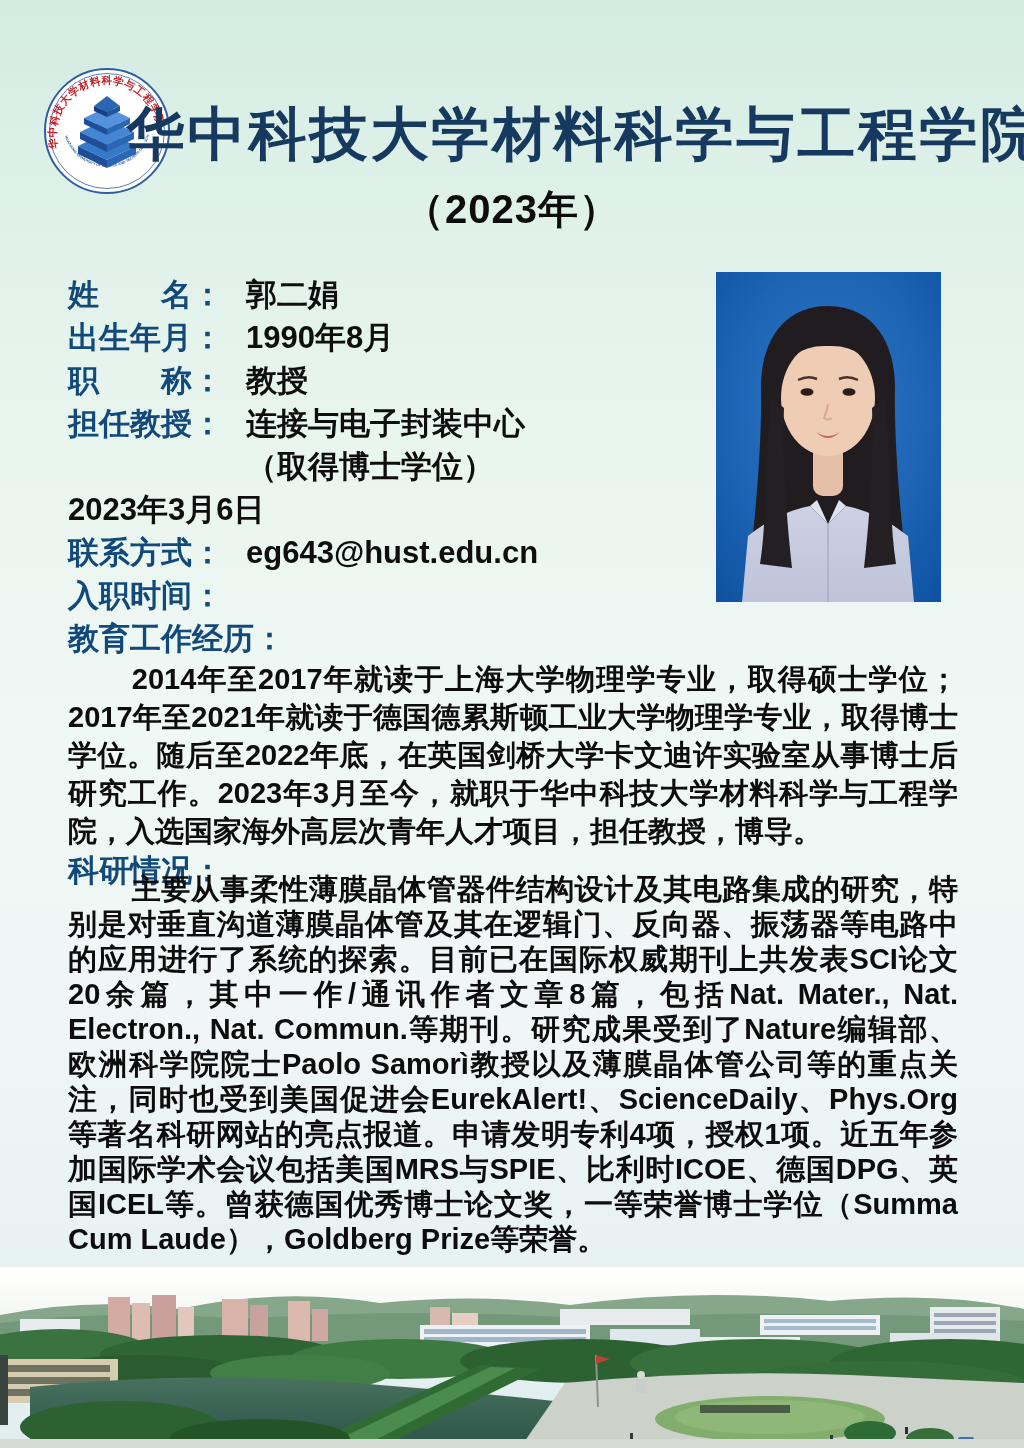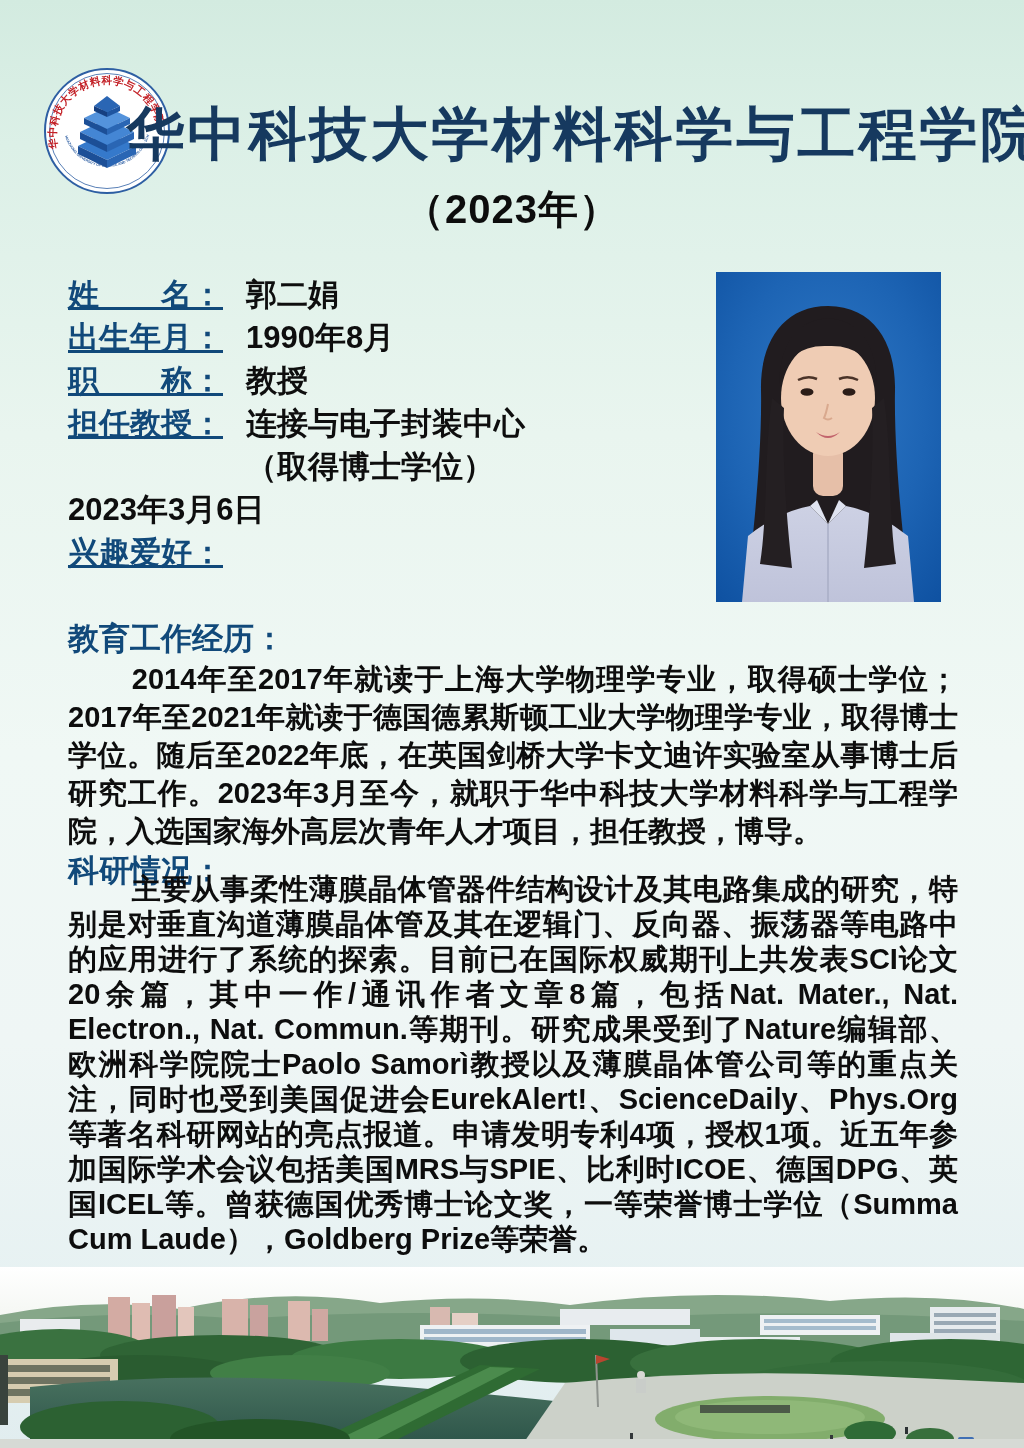--- a/index.html
+++ b/index.html
@@ -23,21 +23,21 @@
     color:#16395f;white-space:nowrap;
   }
   .subtitle{
     position:absolute;left:0;right:0;top:184px;height:50px;
     display:flex;align-items:center;justify-content:center;
     font-size:40px;font-weight:bold;color:#0d0d0d;letter-spacing:1px;
   }
   
   .fields{position:absolute;left:68px;top:274px;width:640px;}
   .frow{display:flex;align-items:flex-start;height:43px;font-size:31px;font-weight:bold;line-height:41px;}
-  .flabel{flex:0 0 178px;color:#11497a;white-space:nowrap;text-decoration:underline;}
+  .flabel{flex:0 0 178px;color:#11497a;white-space:nowrap;}
   .fvalue{color:#0e0e0e;white-space:nowrap;}
   .fsub{margin-left:178px;height:43px;font-size:31px;font-weight:bold;line-height:41px;color:#0e0e0e;}
   
   .portrait{position:absolute;left:716px;top:272px;width:225px;height:330px;}
   
   .sec-head{
     position:absolute;left:68px;font-size:31px;font-weight:bold;color:#11497a;white-space:nowrap;
   }
   .sec-body{
     position:absolute;left:68px;width:890px;
@@ -110,21 +110,25 @@
     </div>
     <div class="frow">
       <span class="flabel">担任教授：</span>
       <span class="fvalue">连接与电子封装中心</span>
     </div>
     <div class="fsub">（取得博士学位）</div>
     <div class="frow">
       <span class="fvalue">2023年3月6日</span>
     </div>
     <div class="frow">
-      <span class="flabel">兴趣爱好：</span>
+      <span class="flabel">联系方式：</span>
+      <span class="fvalue">eg643@hust.edu.cn</span>
+    </div>
+    <div class="frow">
+      <span class="flabel">入职时间：</span>
     </div>
   </div>
 
   <div class="portrait">
     <svg viewBox="0 0 225 330" width="225" height="330">
       <defs>
         <radialGradient id="pbg" cx="50%" cy="42%" r="80%">
           <stop offset="0%" stop-color="#3079c6"></stop>
           <stop offset="55%" stop-color="#1d64b4"></stop>
           <stop offset="100%" stop-color="#0d4f9f"></stop>

